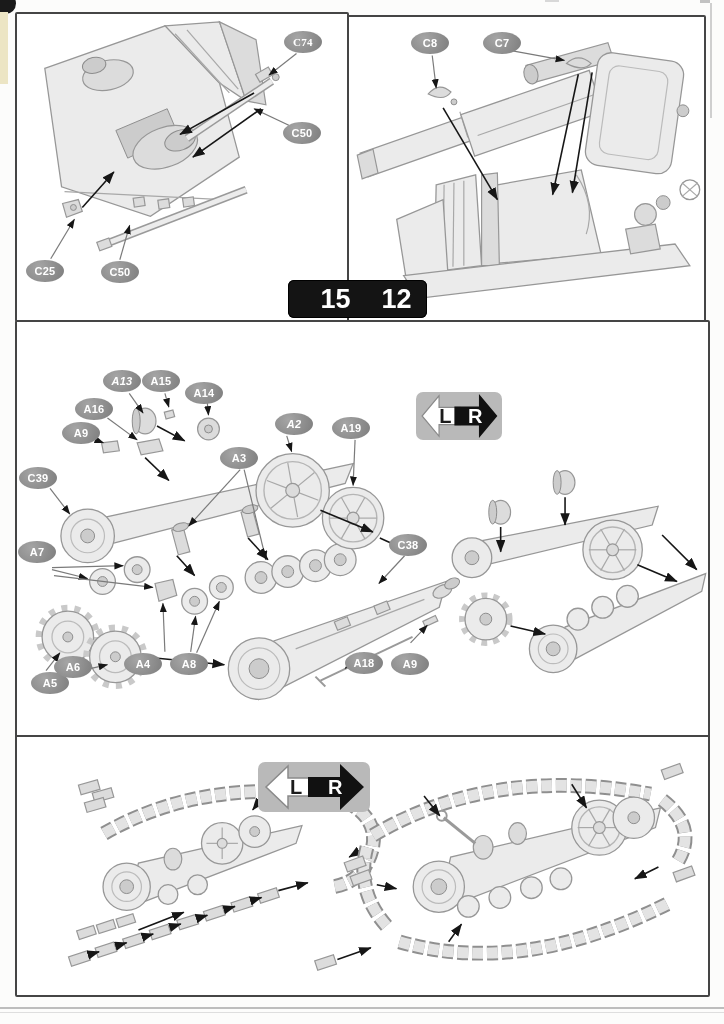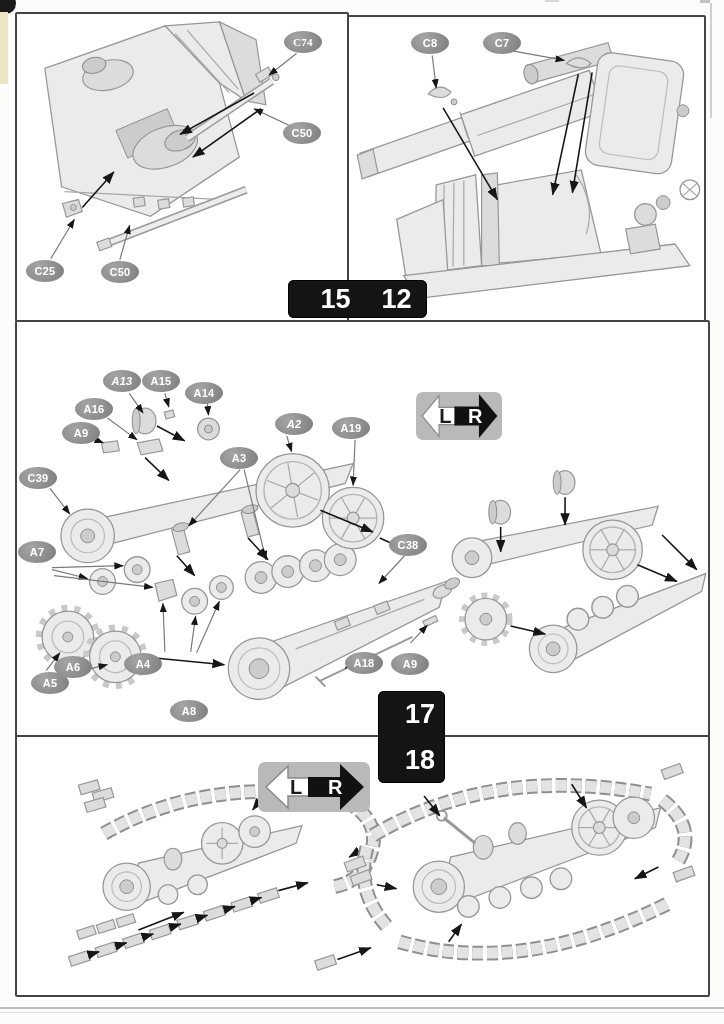--- a/index.html
+++ b/index.html
@@ -414,24 +414,20 @@
         <line class="ar" x1="362" y1="150" x2="382" y2="154" marker-end="url(#m18)"></line>
         <line class="ar" x1="410" y1="60" x2="426" y2="80" marker-end="url(#m18)"></line>
       </g>
     </svg>
   </div>
 
   <div class="badge" style="left:288px;top:280px;width:122px;height:38px;">
     <span>15</span>
     <span>12</span>
   </div>
-  <div class="badge badge-v" style="left:378px;top:691px;width:50px;height:92px;">
-    <span>17</span>
-    <span>18</span>
-  </div>
 
   <div class="lr" style="left:416px;top:392px;width:86px;height:48px;">
     <svg viewBox="0 0 112 50" preserveAspectRatio="none">
       <polygon points="30,4 8,25 30,46 30,34 58,34 58,16 30,16" fill="#ffffff" stroke="#8a8a8a" stroke-width="1.5"></polygon>
       <polygon points="82,2 106,25 82,48 82,35 50,35 50,15 82,15" fill="#111111"></polygon>
     </svg>
     <span class="lr-letter lr-l">L</span>
     <span class="lr-letter lr-r">R</span>
   </div>
   <div class="lr" style="left:258px;top:762px;width:112px;height:50px;">
@@ -457,18 +453,18 @@
   <div class="callout" style="left:75px;top:398px;">A16</div>
   <div class="callout" style="left:62px;top:422px;">A9</div>
   <div class="callout" style="left:19px;top:467px;">C39</div>
   <div class="callout" style="left:220px;top:447px;">A3</div>
   <div class="callout" style="left:275px;top:413px;font-style:italic;">A2</div>
   <div class="callout" style="left:332px;top:417px;">A19</div>
   <div class="callout" style="left:18px;top:541px;">A7</div>
   <div class="callout" style="left:31px;top:672px;">A5</div>
   <div class="callout" style="left:54px;top:656px;">A6</div>
   <div class="callout" style="left:124px;top:653px;">A4</div>
-  <div class="callout" style="left:170px;top:653px;margin-top:47px;">A8</div>
+  <div class="callout" style="left:170px;top:653px;">A8</div>
   <div class="callout" style="left:389px;top:534px;">C38</div>
   <div class="callout" style="left:345px;top:652px;">A18</div>
   <div class="callout" style="left:391px;top:653px;">A9</div>
 
 </div>
 
 </body></html>

